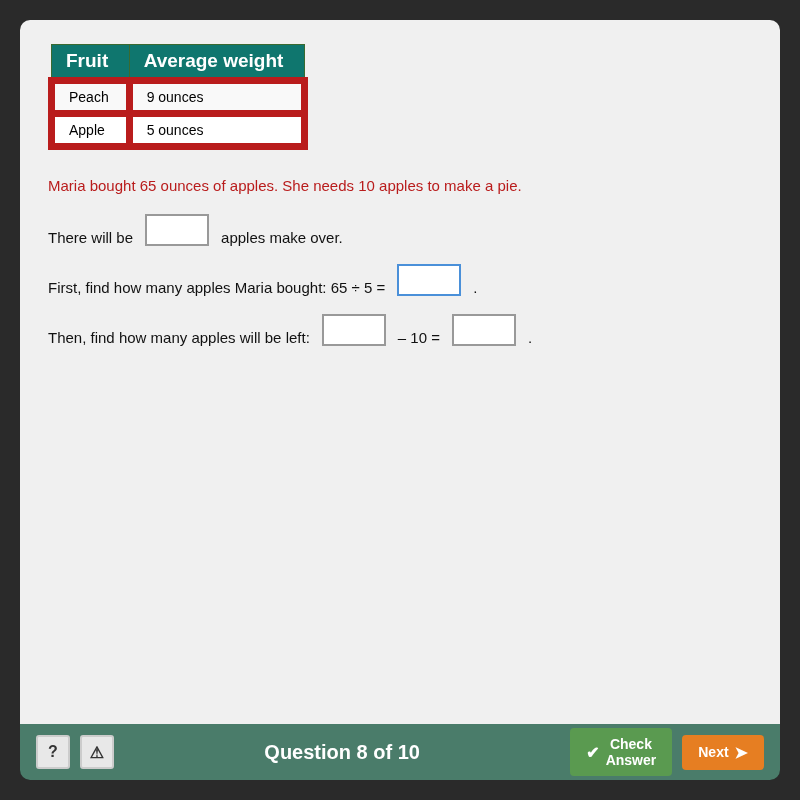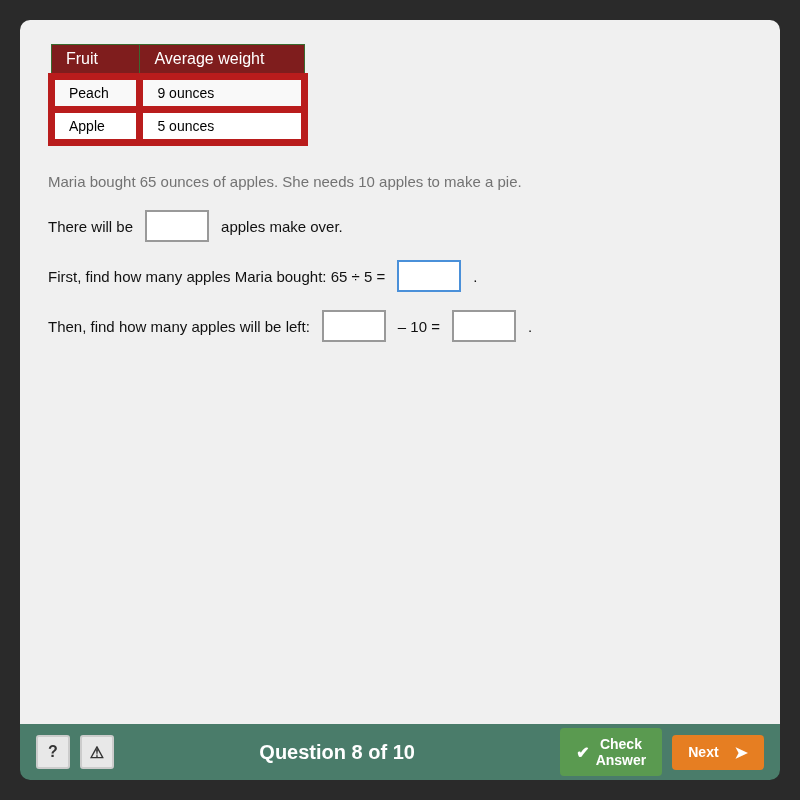--- a/index.html
+++ b/index.html
@@ -34,25 +34,25 @@
     }
 
     
     .fruit-table {
       border-collapse: collapse;
       margin-bottom: 24px;
       width: 260px;
     }
 
     .fruit-table th {
-      background: #7f1d1d;
+      background: #0f766e;
       color: white;
       padding: 5px 14px;
-      font-size: 16px;
-      font-weight: normal;
+      font-size: 19px;
+      font-weight: bold;
       border: 1px solid #3a6a30;
       text-align: left;
     }
 
     .fruit-table td {
       background: white;
       padding: 5px 14px;
       font-size: 14px;
       border: 7px solid #b91c1c;
     }
@@ -61,29 +61,29 @@
       background: #f9f9f9;
     }
 
     
     .question-block {
       margin-bottom: 10px;
     }
 
     .question-text {
       font-size: 15px;
-      color: #737373;
+      color: #b91c1c;
       line-height: 1.6;
       margin-bottom: 6px;
     }
 
     
     .answer-row {
       display: flex;
-      align-items: center;
+      align-items: flex-end;
       gap: 12px;
       font-size: 15px;
       color: #111;
       margin-bottom: 18px;
       flex-wrap: wrap;
     }
 
     .answer-box {
       border: 2px solid #999;
       background: white;
@@ -155,21 +155,21 @@
       background: #e67e22;
       color: white;
       border: none;
       padding: 8px 16px;
       font-size: 14px;
       font-weight: bold;
       cursor: pointer;
       border-radius: 4px;
       display: flex;
       align-items: center;
-      gap: 16px;
+      gap: 6px;
     }
 
     .check-btn .checkmark {
       font-size: 16px;
     }
 
     .next-btn .arrow {
       font-size: 16px;
     }
   </style>

